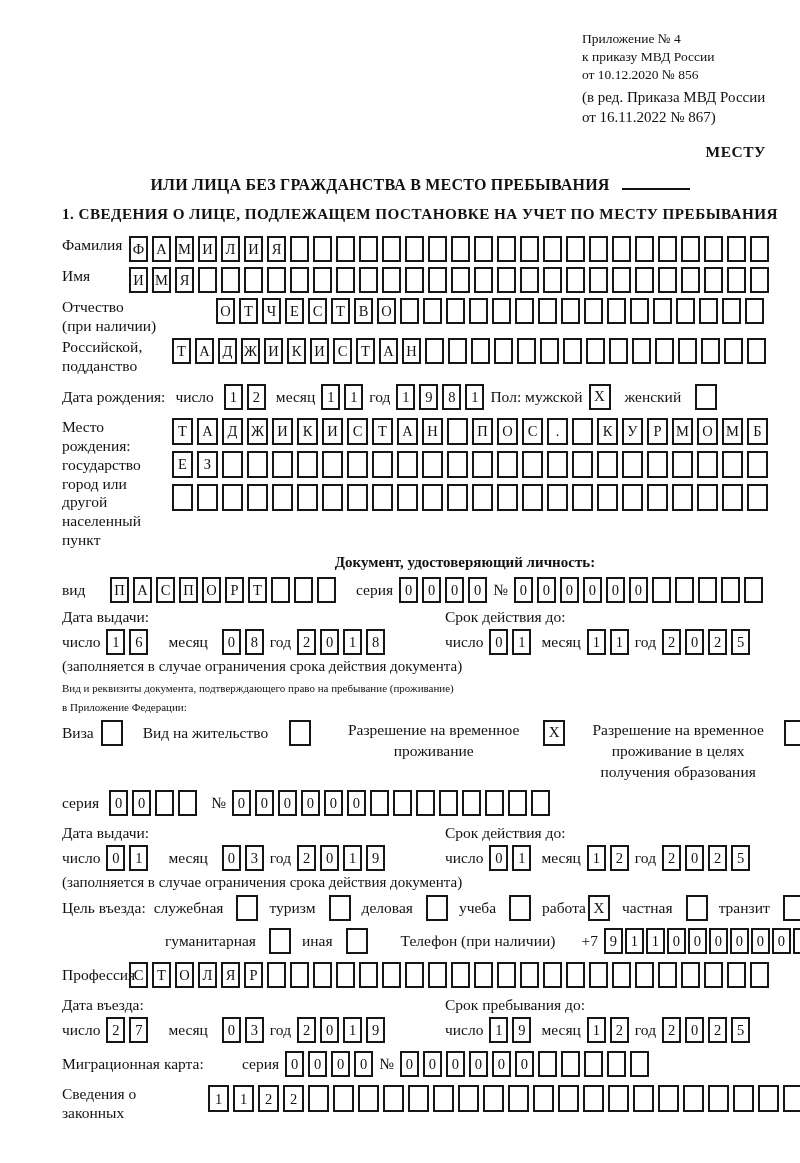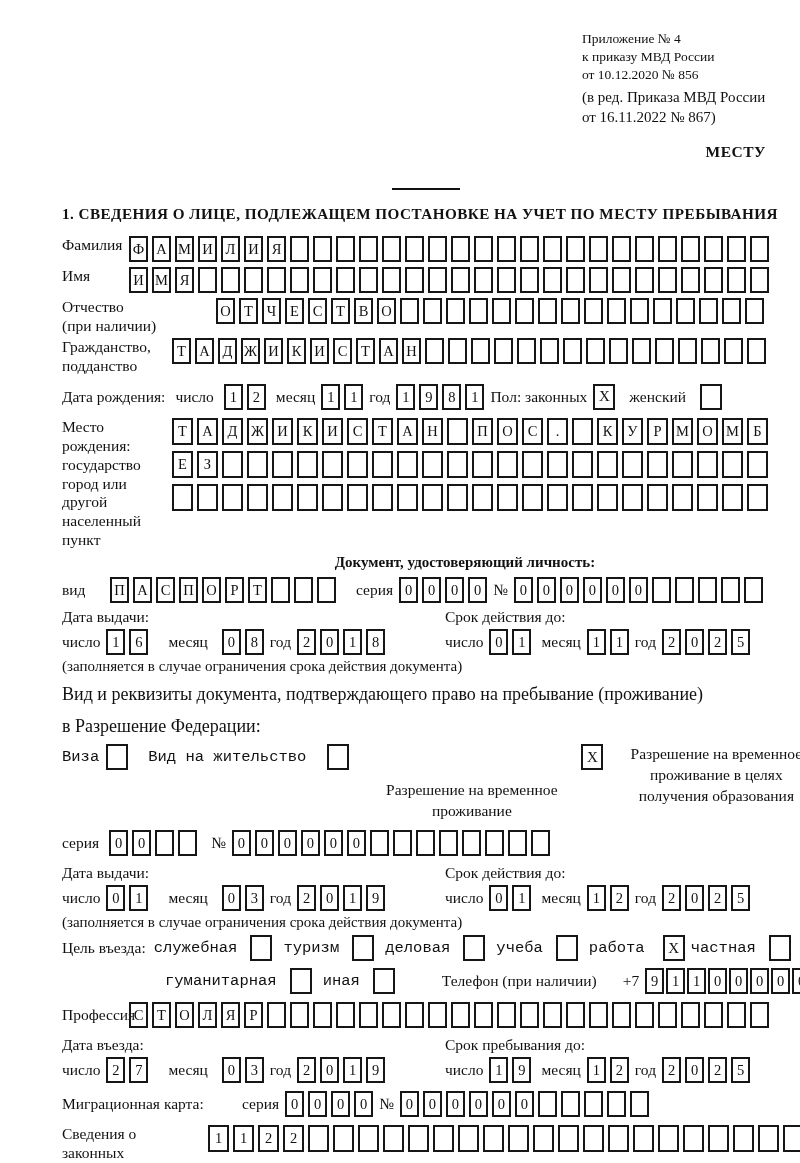--- a/index.html
+++ b/index.html
@@ -58,29 +58,29 @@
   .doc-title { text-align: center; font-weight: bold; font-size: 15px; margin: 4px 0 6px 90px; }
 
   
   .dateblock { display: flex; margin-top: 2px; }
   .datecol { width: 355px; }
   .datecol.right { margin-left: 28px; width: 330px; }
   .dateheading { text-align: left; font-size: 15.5px; margin-bottom: 3px; }
   .daterow { display: flex; align-items: flex-start; }
   .note { font-size: 15px; margin: 3px 4px 4px 0; }
 
-  .para { font-size: 18px; line-height: 1.75; margin-top: 4px; }
+  .para { font-size: 11px; line-height: 1.75; margin-top: 4px; }
 
   
   .opts { display: flex; align-items: flex-start; margin-top: 2px; margin-bottom: 8px; }
   .opt { display: inline-flex; align-items: flex-start; gap: 7px; flex: none; }
   .optlabel { font-size: 15.5px; line-height: 1.35; }
-  .optlabel.lh26 { line-height: 26px; font-family: Liberation Mono, monospace; }
+  .optlabel.lh26 { line-height: 26px; }
   .optc { text-align: center; }
-  .w205 { width: 205px; margin-top: 36px; } .w198 { width: 198px; }
+  .w205 { width: 205px; } .w198 { width: 198px; }
 
   
   .purpose { display: flex; align-items: flex-start; flex-wrap: nowrap; }
   .purpose .opt { margin-right: 11px; gap: 13px; }
 </style>
 </head>
 <body>
 
 <div class="page">
 
@@ -91,21 +91,21 @@
     <div class="amend">
       <div>(в ред. Приказа МВД России</div>
       <div>от 16.11.2022 № 867)</div>
     </div>
   </div>
 
   <div class="form-label">МЕСТУ</div>
 
   <div class="title">
     <div>
-      <span class="title-underline"></span>
+      <span>ИЛИ ЛИЦА БЕЗ ГРАЖДАНСТВА В МЕСТО ПРЕБЫВАНИЯ</span><span class="title-underline"></span>
     </div>
   </div>
 
   <div class="section-heading">1. СВЕДЕНИЯ О ЛИЦЕ, ПОДЛЕЖАЩЕМ ПОСТАНОВКЕ НА УЧЕТ ПО МЕСТУ ПРЕБЫВАНИЯ</div>
 
   <div class="rows">
 
     <div class="row">
       <span class="flabel w67">Фамилия</span>
       <span class="cellrow">
@@ -202,21 +202,21 @@
           <span class="cell"></span>
           <span class="cell"></span>
           <span class="cell"></span>
           <span class="cell"></span>
           <span class="cell"></span>
         </span>
     </div>
 
     <div class="row" style="margin-bottom:8px">
       <span class="flabel w110">
-        <span>Гражданство,</span><br>
+        <span>Российской,</span><br>
         <span>подданство</span>
       </span>
       <span class="cellrow">
           <span class="cell">Т</span>
           <span class="cell">А</span>
           <span class="cell">Д</span>
           <span class="cell">Ж</span>
           <span class="cell">И</span>
           <span class="cell">К</span>
           <span class="cell">И</span>
@@ -254,21 +254,21 @@
           <span class="cell">1</span>
           <span class="cell">1</span>
         </span>
       <span class="inline-lbl gap6">год</span>
       <span class="cellrow gap6">
           <span class="cell">1</span>
           <span class="cell">9</span>
           <span class="cell">8</span>
           <span class="cell">1</span>
         </span>
-      <span class="inline-lbl gap6">Пол: законных</span>
+      <span class="inline-lbl gap6">Пол: мужской</span>
       <span class="checkbox gap6">X</span>
       <span class="inline-lbl gap14">женский</span>
       <span class="checkbox gap14"></span>
     </div>
 
     <div class="row" style="margin-bottom:2px">
       <span class="flabel w110">
         <span>Место рождения:</span><br>
         <span>государство</span><br>
         <span>город или другой</span><br>
@@ -438,21 +438,21 @@
               <span class="cell">2</span>
               <span class="cell">5</span>
             </span>
         </div>
       </div>
     </div>
     <div class="note">(заполняется в случае ограничения срока действия документа)</div>
 
     <div class="para">
       <div>Вид и реквизиты документа, подтверждающего право на пребывание (проживание)</div>
-      <div>в Разрешение Федерации:</div>
+      <div>в Приложение Федерации:</div>
     </div>
 
     <div class="opts">
       <span class="opt">
         <span class="optlabel lh26">Виза</span>
         <span class="checkbox"></span>
       </span>
       <span class="opt gap20">
         <span class="optlabel lh26">Вид на жительство</span>
         <span class="checkbox" style="margin-left:14px"></span>
@@ -553,21 +553,21 @@
         <span class="checkbox"></span>
       </span>
       <span class="opt">
         <span class="optlabel lh26">деловая</span>
         <span class="checkbox"></span>
       </span>
       <span class="opt">
         <span class="optlabel lh26">учеба</span>
         <span class="checkbox"></span>
       </span>
-      <span class="opt" style="gap:18px;margin-right:6px">
+      <span class="opt" style="gap:2px;margin-right:12px">
         <span class="optlabel lh26">работа</span>
         <span class="checkbox">X</span>
       </span>
       <span class="opt">
         <span class="optlabel lh26">частная</span>
         <span class="checkbox"></span>
       </span>
       <span class="opt">
         <span class="optlabel lh26">транзит</span>
         <span class="checkbox"></span>
@@ -576,21 +576,21 @@
 
     <div class="purpose" style="margin-top:7px">
       <span class="opt" style="margin-left:103px">
         <span class="optlabel lh26">гуманитарная</span>
         <span class="checkbox"></span>
       </span>
       <span class="opt">
         <span class="optlabel lh26">иная</span>
         <span class="checkbox"></span>
       </span>
-      <span class="inline-lbl" style="margin-left:36px">Телефон (при наличии)</span>
+      <span class="inline-lbl" style="margin-left:22px">Телефон (при наличии)</span>
       <span class="inline-lbl" style="margin-left:26px">+7</span>
       <span class="cellrow tight gap6">
           <span class="cell">9</span>
           <span class="cell">1</span>
           <span class="cell">1</span>
           <span class="cell">0</span>
           <span class="cell">0</span>
           <span class="cell">0</span>
           <span class="cell">0</span>
           <span class="cell">0</span>

